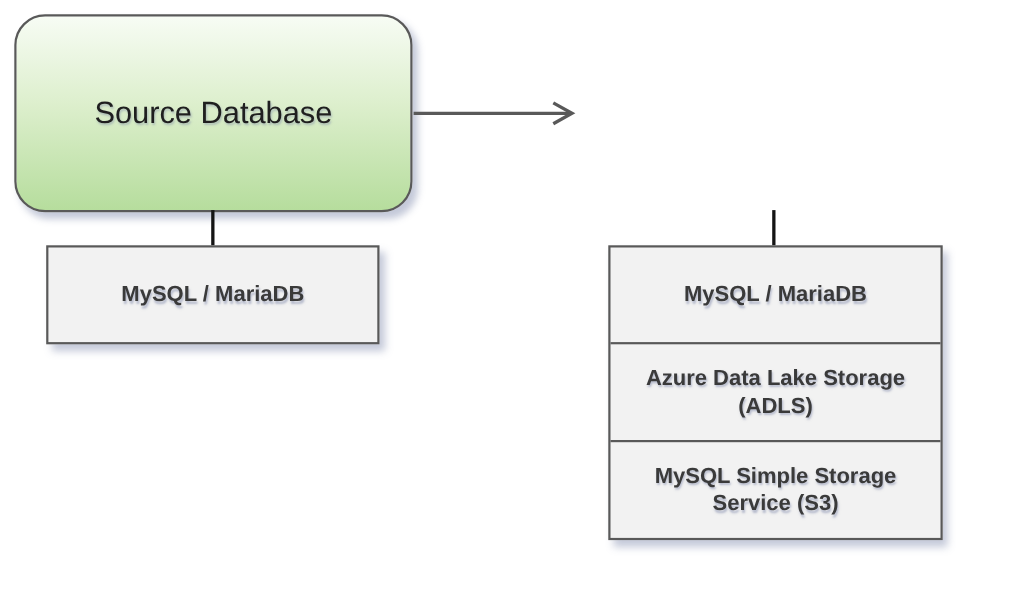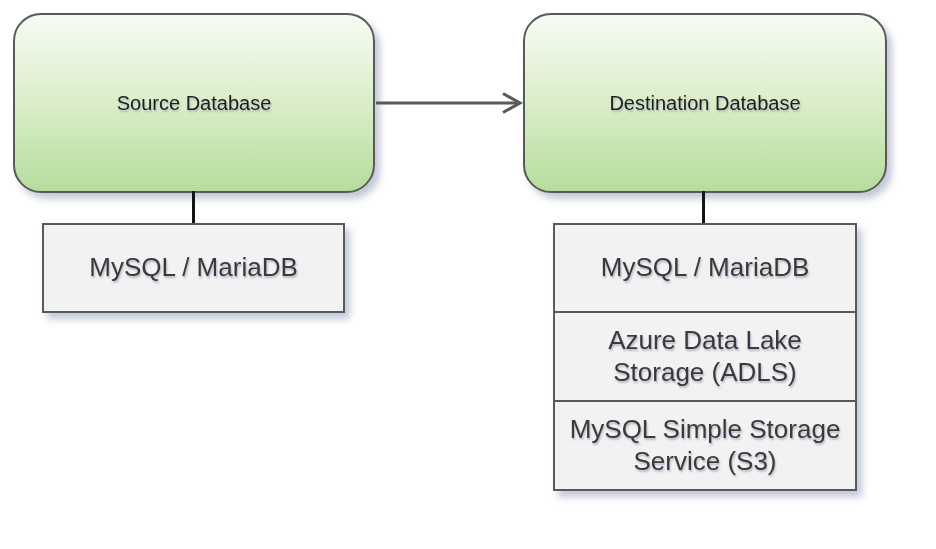--- a/index.html
+++ b/index.html
@@ -17,21 +17,21 @@
     top:13px;height:180px;
     border:2.5px solid #595959;
     border-radius:28px;
     background:linear-gradient(180deg,#f7fcf4 0%,#ddefcd 45%,#b6dd9d 100%);
     box-shadow:5px 6px 7px rgba(125,135,170,0.45);
     display:flex;align-items:center;justify-content:center;
   }
   .node-source{left:13px;width:362px;}
   .node-destination{left:523px;width:364px;}
   .node-label{
-    font-size:20px;
+    font-size:28px;
     color:#1f1f1f;
     text-shadow:1px 2px 2px rgba(120,130,165,0.45);
     white-space:nowrap;
   }
   
   .connector{
     position:absolute;
     width:3px;height:33px;top:191px;
     background:#141414;
   }
@@ -51,39 +51,36 @@
   .options-destination{left:553px;width:304px;}
   .option-row{
     display:flex;align-items:center;justify-content:center;
     text-align:center;
     padding:2px 8px;
   }
   .option-row + .option-row{border-top:2px solid #595959;}
   .option-row.single{height:86px;}
   .option-row.tall{height:89px;}
   .option-label{
-    font-size:26px;
-    font-weight:normal;
+    font-size:20px;
+    font-weight:bold;
     color:#3a3a3a;
     line-height:1.22;
     text-shadow:1px 2px 2px rgba(120,130,165,0.5);
   }
 </style>
 </head>
 <body>
 
 <div class="canvas">
 
   <div class="node node-source">
     <span class="node-label">Source Database</span>
   </div>
 
-  <div class="node node-destination">
-    <span class="node-label">Destination Database</span>
-  </div>
 
   <svg class="arrow-layer" viewBox="0 0 936 549" xmlns="http://www.w3.org/2000/svg">
     <line x1="376" y1="103" x2="518" y2="103" stroke="#595959" stroke-width="3"></line>
     <polyline points="503,93.5 520,103 503,112.5" fill="none" stroke="#595959" stroke-width="3"></polyline>
   </svg>
 
   <div class="connector connector-source"></div>
   <div class="connector connector-destination"></div>
 
   <div class="options options-source">

